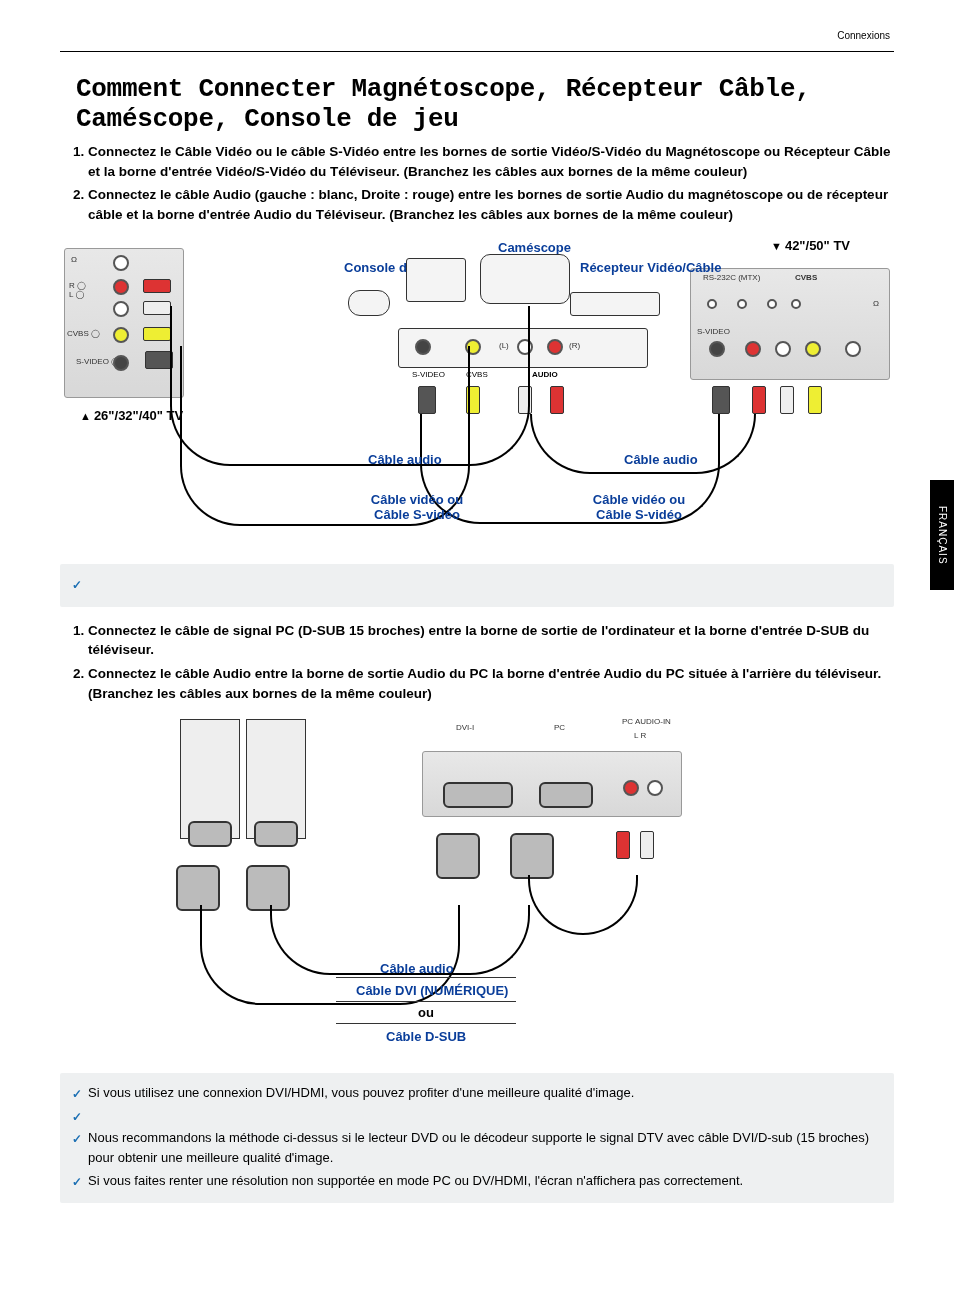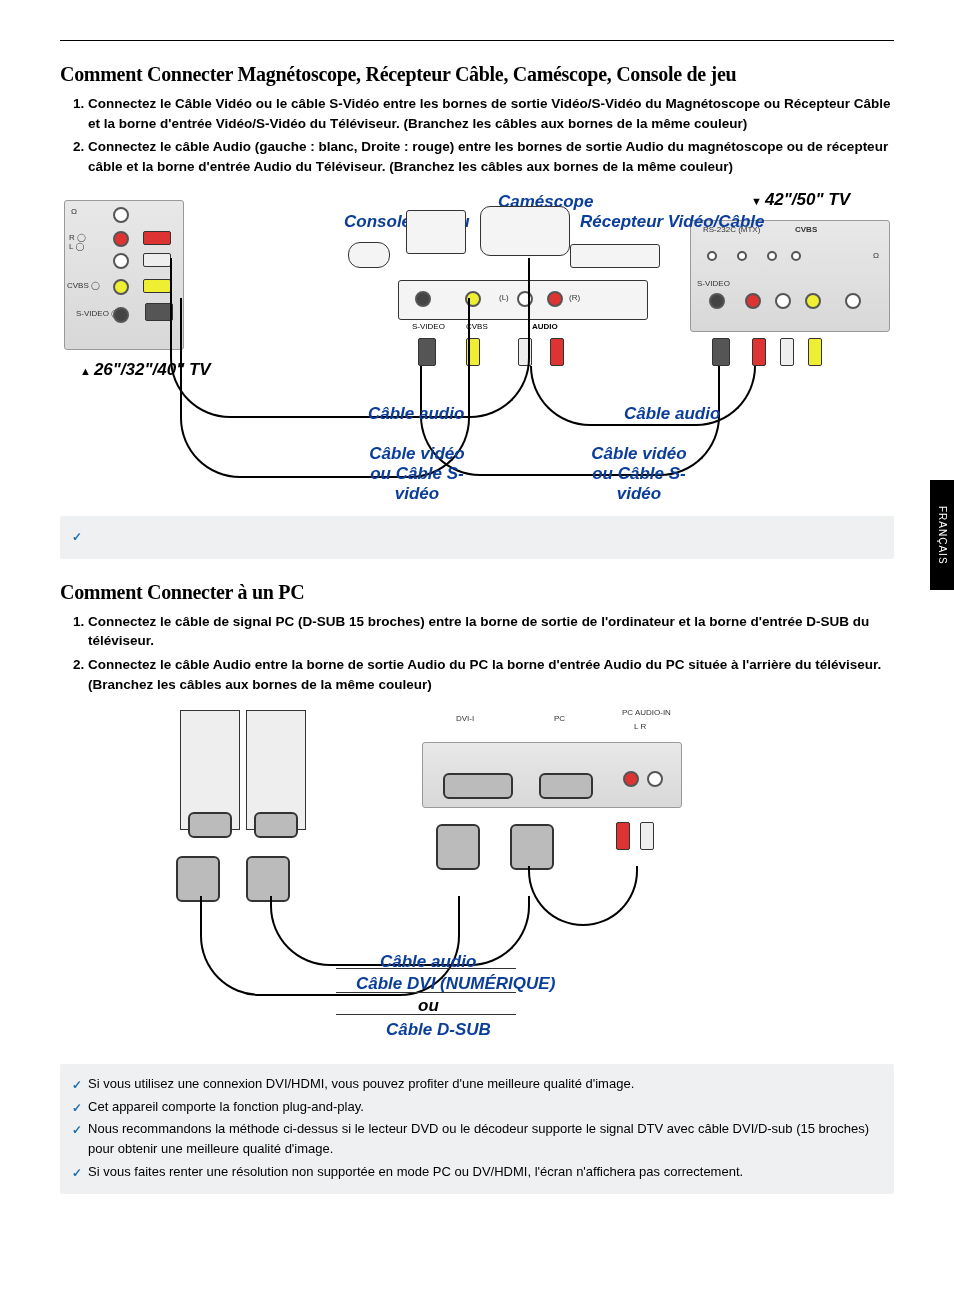--- a/index.html
+++ b/index.html
@@ -19,24 +19,24 @@
     border-top: 1px solid #000;
     margin-top: 10px;
   }
   .header-label {
     text-align: right;
     font-size: 10px;
     margin-bottom: 2px;
     padding-right: 4px;
   }
   h1 {
-    font-family: Liberation Serif, serif;
+    font-family: Liberation Mono, monospace;
     font-weight: 900;
-    font-size: 20px;
-    margin: 22px 0 8px 0;
+    font-size: 26px;
+    margin: 22px 0 8px 16px;
     letter-spacing: -0.3px;
   }
   ol {
     margin: 0 0 12px 0;
     padding-left: 28px;
     font-size: 13.5px;
     font-weight: bold;
     line-height: 1.45;
   }
   ol li { margin-bottom: 4px; }
@@ -45,25 +45,24 @@
     border: none;
     height: 320px;
     position: relative;
     margin: 6px 0 8px 0;
   }
   .diagram2 {
     height: 350px;
   }
   .dlabel {
     position: absolute;
-    font-size: 17px;
+    font-size: 13px;
     font-weight: bold;
     white-space: nowrap;
     text-align: center;
-    font-style: italic;
   }
   .blue { color: #0a3e9a; }
   .tri-down::before {
     content: "▼";
     margin-right: 3px;
     font-size: 11px;
   }
   .tri-up::before {
     content: "▲";
     margin-right: 3px;
@@ -163,20 +162,21 @@
     width: 60px; height: 120px;
     background: #eee;
     border: 1.5px solid #333;
   }
   .tiny { font-size: 8px; color:#333; position:absolute; }
 </style>
 </head>
 <body>
 
 <div class="page">
+  <div class="header-label">Connexions</div>
   <div class="top-rule"></div>
 
   <h1>Comment Connecter Magnétoscope, Récepteur Câble, Caméscope, Console de jeu</h1>
   <ol>
     <li>Connectez le Câble Vidéo ou le câble S-Vidéo entre les bornes de sortie Vidéo/S-Vidéo du Magnétoscope ou Récepteur Câble et la borne d'entrée Vidéo/S-Vidéo du Téléviseur. (Branchez les câbles aux bornes de la même couleur)</li>
     <li>Connectez le câble Audio (gauche : blanc, Droite : rouge) entre les bornes de sortie Audio du magnétoscope ou de récepteur câble et la borne d'entrée Audio du Téléviseur. (Branchez les câbles aux bornes de la même couleur)</li>
   </ol>
 
   <div class="diagram">
 
@@ -262,21 +262,20 @@
     <div class="dlabel blue" style="top:256px; left:302px; width:110px; white-space:normal;">Câble vidéo ou Câble S-vidéo</div>
     <div class="dlabel blue" style="top:256px; left:524px; width:110px; white-space:normal;">Câble vidéo ou Câble S-vidéo</div>
   </div>
 
   <div class="note-box">
     <div class="note-line">
       <span class="check">✓</span>
     </div>
   </div>
 
-  <h1>Comment Connecter à un PC</h1>
   <ol>
     <li>Connectez le câble de signal PC (D-SUB 15 broches) entre la borne de sortie de l'ordinateur et la borne d'entrée D-SUB du téléviseur.</li>
     <li>Connectez le câble Audio entre la borne de sortie Audio du PC la borne d'entrée Audio du PC située à l'arrière du téléviseur. (Branchez les câbles aux bornes de la même couleur)</li>
   </ol>
 
   <div class="diagram diagram2">
 
     <div class="pc-box" style="left:120px; top:4px;"></div>
     <div class="pc-box" style="left:186px; top:4px;"></div>
     <div class="vga-conn" style="left:128px; top:106px;"></div>
@@ -313,21 +312,20 @@
     <div class="dlabel blue" style="top:314px; left:326px;">Câble D-SUB</div>
   </div>
 
   <div class="note-box">
     <div class="note-line">
         <span class="check">✓</span>
         <span>Si vous utilisez une connexion DVI/HDMI, vous pouvez profiter d'une meilleure qualité d'image.</span>
       </div>
     <div class="note-line">
         <span class="check">✓</span>
-        <span>Cet appareil comporte la fonction plug-and-play.</span>
       </div>
     <div class="note-line">
         <span class="check">✓</span>
         <span>Nous recommandons la méthode ci-dessus si le lecteur DVD ou le décodeur supporte le signal DTV avec câble DVI/D-sub (15 broches) pour obtenir une meilleure qualité d'image.</span>
       </div>
     <div class="note-line">
         <span class="check">✓</span>
         <span>Si vous faites renter une résolution non supportée en mode PC ou DV/HDMI, l'écran n'affichera pas correctement.</span>
       </div>
   </div>

